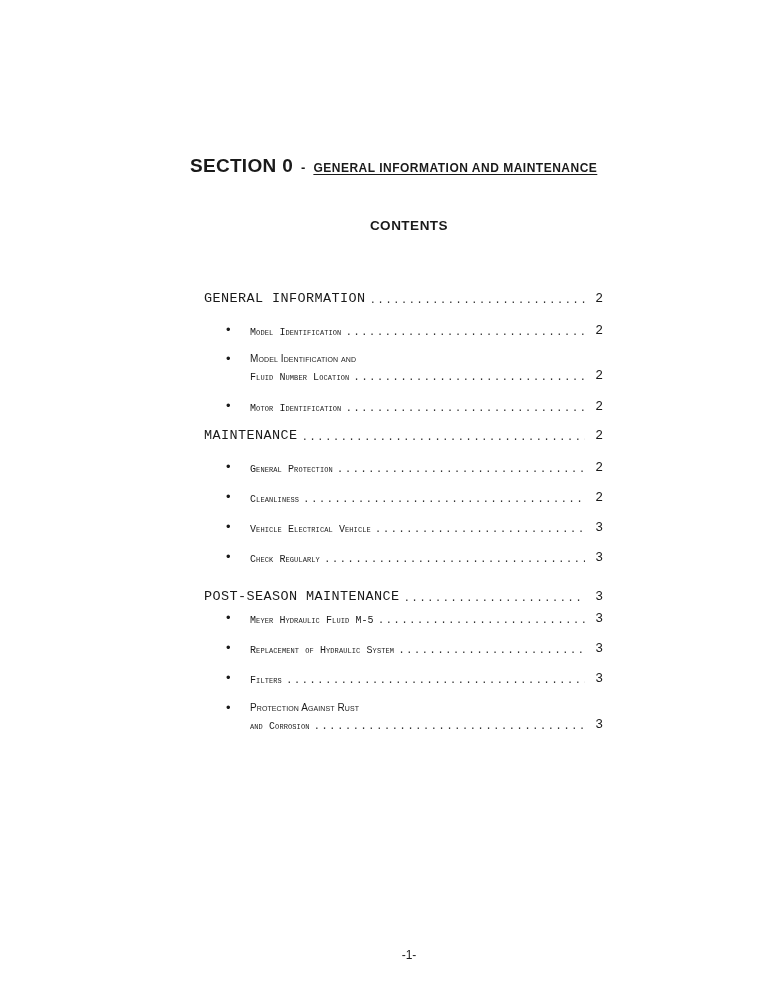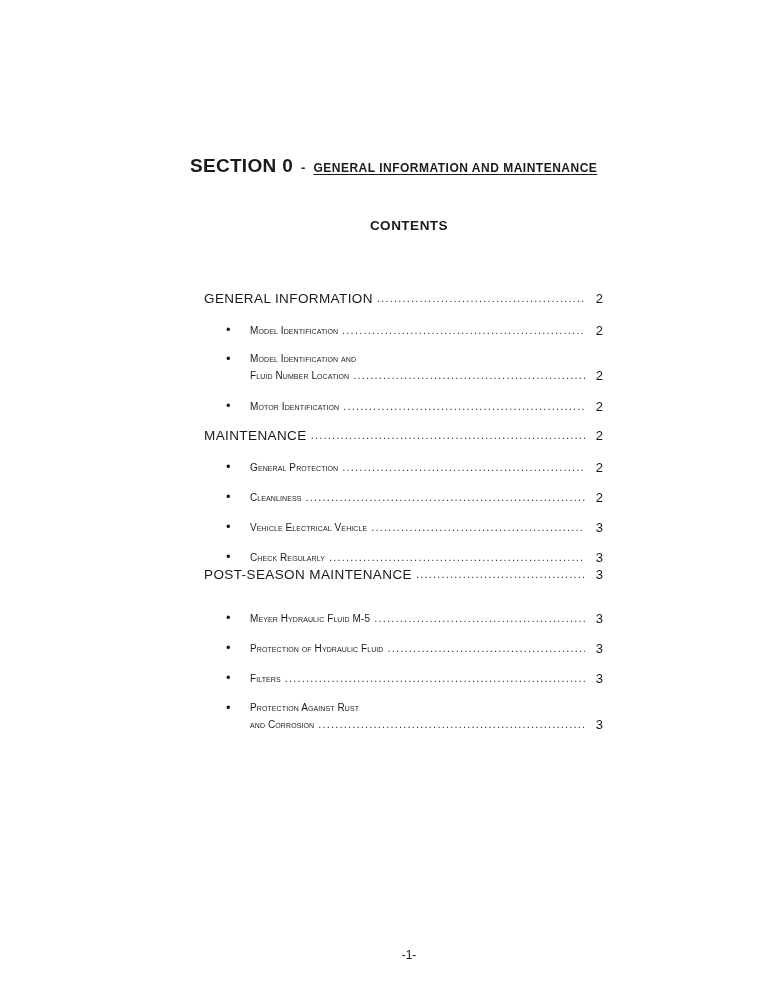--- a/index.html
+++ b/index.html
@@ -16,21 +16,21 @@
     .title .sub {
       font-weight: bold; font-size: 12px; text-decoration: underline;
       letter-spacing: 0.5px; text-underline-offset: 2px;
     }
     .contents-head {
       position: absolute; left: 0; width: 818px; top: 218px; text-align: center;
       font-weight: bold; font-size: 13.5px; letter-spacing: 0.5px;
     }
     .toc { position: absolute; left: 204px; width: 395px; top: 288px; }
     .row { position: absolute; left: 0; width: 395px; font-size: 13px; }
-    .row .line { display: flex; align-items: center; height: 16px; }
+    .row .line { display: flex; align-items: flex-end; height: 16px; font-family: Liberation Mono, monospace; }
     .row .label { white-space: nowrap; }
     .row .dots {
       flex: 1; overflow: hidden; white-space: nowrap; margin: 0 6px 0 4px;
       font-size: 11px; letter-spacing: 1.2px; color: #333;
     }
     .row .dots::before {
       content: "................................................................................................................................................................";
     }
     .row .page { width: 12px; text-align: right; margin-right: -4px; }
     .row.main .label { font-size: 13.5px; letter-spacing: 0.4px; }
@@ -124,39 +124,39 @@
   </div>
   <div class="row sub" style="top:261px">
     <span class="bullet">•</span>
     <div class="line">
         <span class="label">Check Regularly</span>
         <span class="dots"></span>
         <span class="page">3</span>
       </div>
   </div>
 
-  <div class="row main" style="top:278px">
+  <div class="row main" style="top:300px">
     <div class="line">
         <span class="label">POST-SEASON  MAINTENANCE</span>
         <span class="dots"></span>
         <span class="page">3</span>
       </div>
   </div>
   <div class="row sub" style="top:322px">
     <span class="bullet">•</span>
     <div class="line">
         <span class="label">Meyer Hydraulic Fluid M-5</span>
         <span class="dots"></span>
         <span class="page">3</span>
       </div>
   </div>
   <div class="row sub" style="top:352px">
     <span class="bullet">•</span>
     <div class="line">
-        <span class="label">Protection of Hydraulic Fluid</span>
+        <span class="label">Replacement of Hydraulic System</span>
         <span class="dots"></span>
         <span class="page">3</span>
       </div>
   </div>
   <div class="row sub" style="top:382px">
     <span class="bullet">•</span>
     <div class="line">
         <span class="label">Filters</span>
         <span class="dots"></span>
         <span class="page">3</span>

